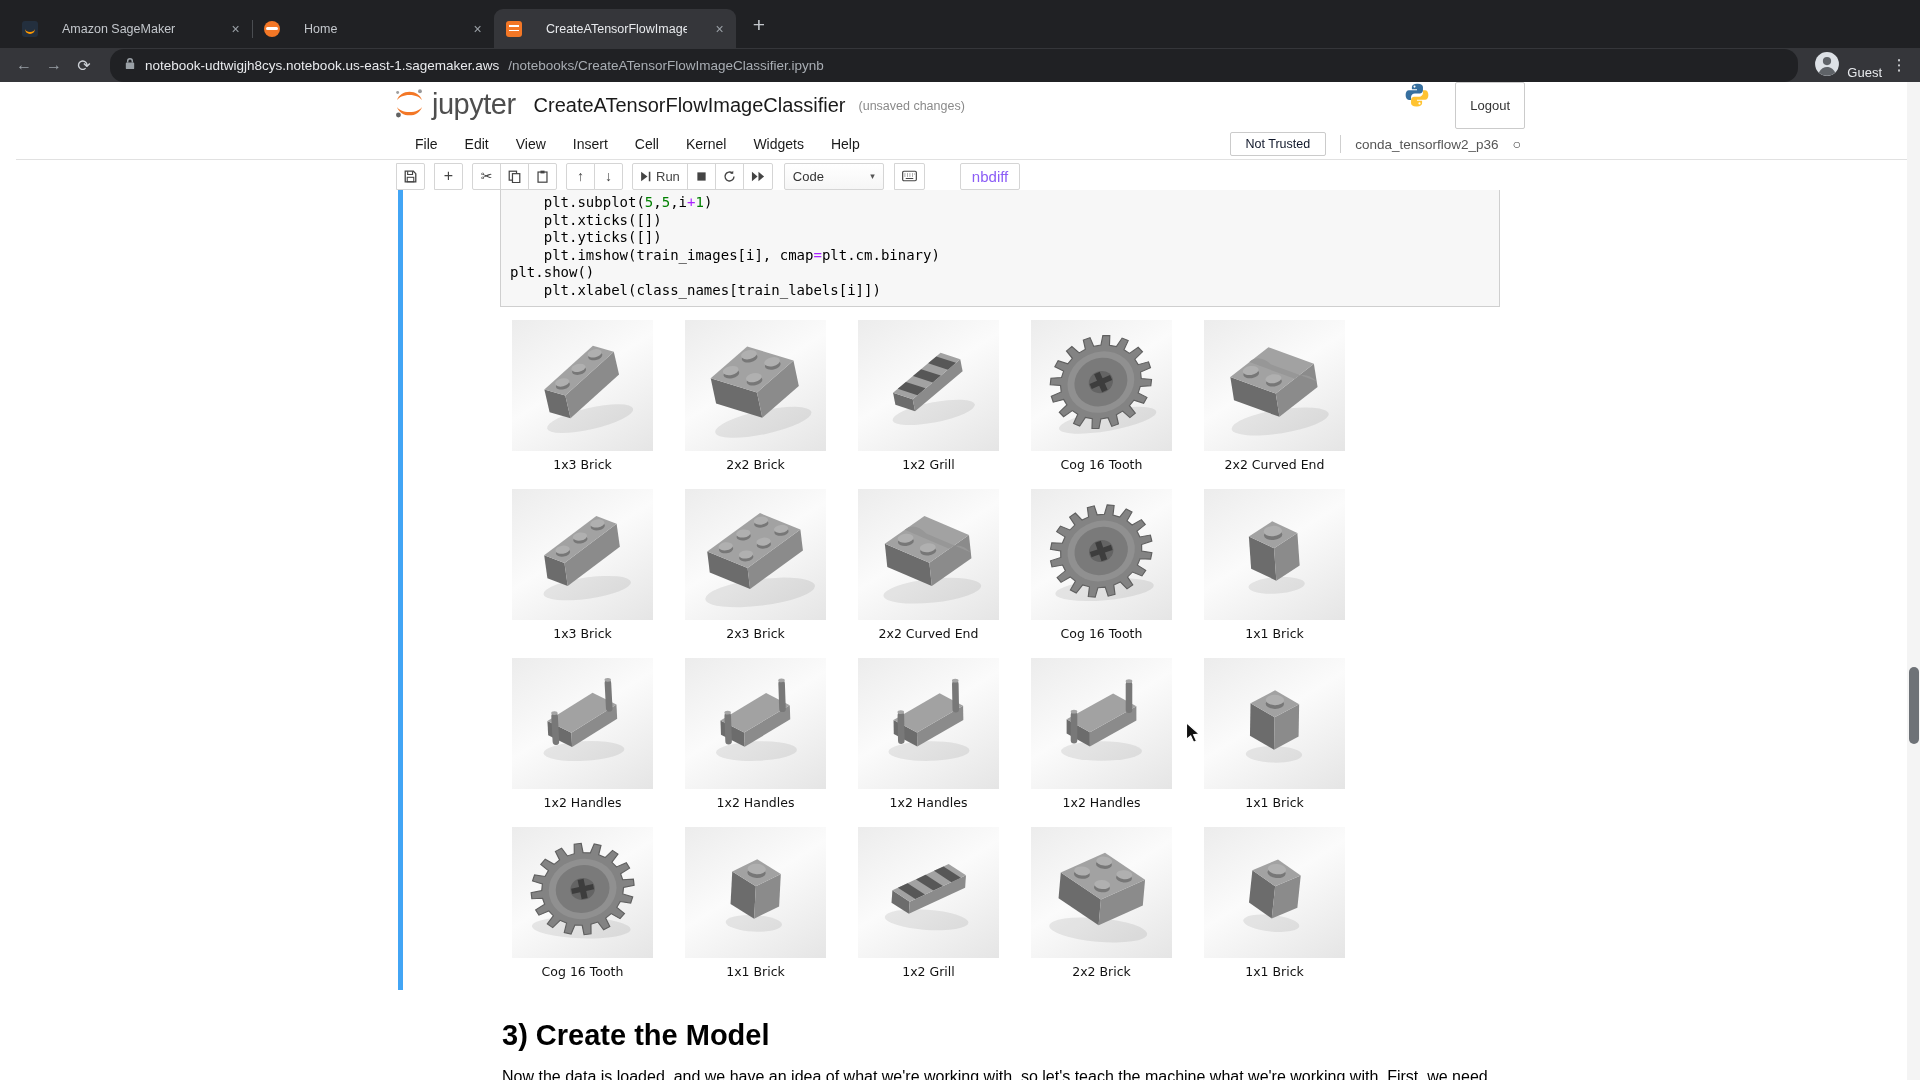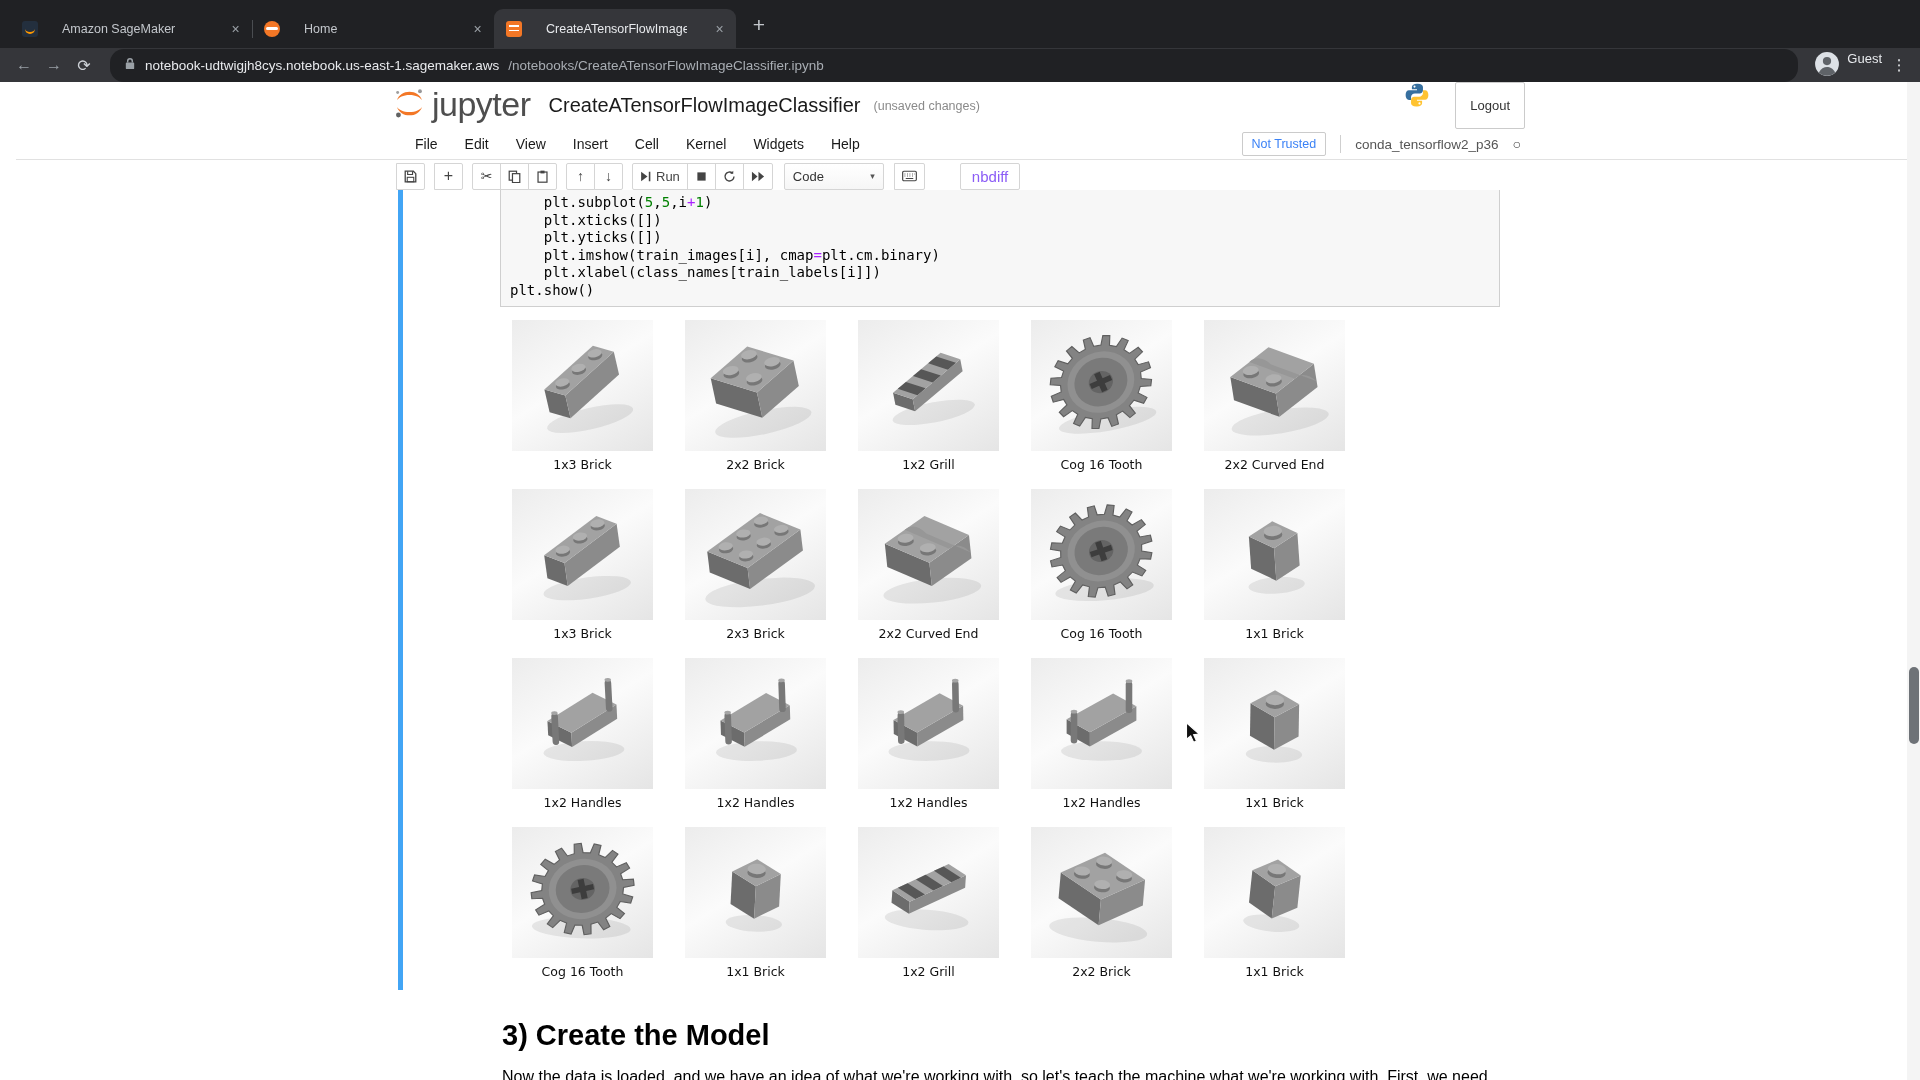--- a/index.html
+++ b/index.html
@@ -23,37 +23,37 @@
   .tab-close{width:17px;height:17px;border-radius:50%;display:flex;align-items:center;justify-content:center;font-size:14px;color:#9aa0a6;flex:none}
   .newtab{width:30px;height:30px;margin:0 0 8px 8px;display:flex;align-items:center;justify-content:center;color:#c3c7cc;font-size:21px}
 
   
   .urlrow{position:absolute;top:48px;left:0;right:0;height:34px;background:#35363a;display:flex;align-items:center;gap:2px;padding:0 10px}
   .navbtn{width:28px;height:28px;display:flex;align-items:center;justify-content:center;color:#9aa0a6;font-size:16px;flex:none}
   .navbtn.bright{color:#cdd1d6}
   .urlpill{flex:1;height:33px;margin:0 10px;background:#202124;border-radius:14px;display:flex;align-items:center;gap:9px;padding:0 14px;font-size:13.5px;overflow:hidden;white-space:nowrap}
   .url-domain{color:#e8eaed}
   .url-path{color:#a8adb3}
-  .profile{display:flex;align-items:flex-start;gap:7px;color:#e8eaed;font-size:13px;padding:0 4px;flex:none}
+  .profile{display:flex;align-items:flex-end;gap:7px;color:#e8eaed;font-size:13px;padding:0 4px;flex:none}
   .kebab{width:22px;text-align:center;color:#e8eaed;font-size:15px;flex:none}
 
   
   .jheader{position:absolute;top:82px;left:0;right:0;height:47px;background:#fff;display:flex;align-items:center;padding-left:393px}
   .jlogo{display:flex;align-items:center;gap:6px}
-  .jlogo-text{font-size:34px;color:#4e4e4e;letter-spacing:-0.5px;line-height:1;padding-bottom:3px}
+  .jlogo-text{font-size:29px;color:#4e4e4e;letter-spacing:-0.5px;line-height:1;padding-bottom:3px}
   .jtitle{margin-left:18px;font-size:20px;color:#1a1a1a}
   .jsub{margin-left:13px;font-size:12.5px;color:#8a8a8a}
   .hright{position:absolute;right:395px;top:82px;height:47px;display:flex;gap:25px}
   .logoutbtn{border:1px solid #cbcbcb;background:#fff;color:#333;font-size:13px;padding:7px 14px;border-radius:2px}
 
   
   .menubar{position:absolute;top:129px;left:16px;right:0;height:31px;background:#fff;border-bottom:1px solid #e1e1e1;display:flex;align-items:center;padding-left:399px}
   .menu-item{font-size:14px;color:#1a1a1a;margin-right:27px;cursor:pointer}
   .menubar-right{position:absolute;right:399px;top:0;height:30px;display:flex;align-items:center;gap:14px}
-  .nottrusted{border:1px solid #cbcbcb;background:#fff;font-size:12.5px;color:#3b82f6;padding:4px 9px;border-radius:2px}
+  .nottrusted{border:1px solid #cbcbcb;background:#fff;font-size:12.5px;color:#0f172a;padding:4px 15px;border-radius:2px}
   .ksep{width:1px;height:18px;background:#cfcfcf}
   .kernelname{color:#555;font-size:13.5px}
   .kcircle{font-size:14px;color:#444;line-height:1}
 
   
   .jtoolbar{position:absolute;top:160px;left:0;right:0;height:32px;background:#fff;display:flex;align-items:center;padding-left:396px}
   .tgroup{display:flex;margin-right:9px}
   .tbtn{height:27px;min-width:29px;background:#fff;border:1px solid #d5d5d5;display:flex;align-items:center;justify-content:center;padding:0 7px;color:#444;font-size:13px;gap:5px;border-radius:0}
   .tgroup .tbtn+.tbtn{margin-left:-1px}
   .tgroup .tbtn:first-child{border-radius:2px 0 0 2px}
@@ -258,22 +258,22 @@
     </div>
     <button class="tbtn nbdiff">nbdiff</button>
   </div>
 
 <div class="cellwrap">
   <div class="codebox">
       <div class="codeline"><span>    plt.subplot(</span><span class="tok-n">5</span><span>,</span><span class="tok-n">5</span><span>,i</span><span class="tok-o">+</span><span class="tok-n">1</span><span>)</span></div>
       <div class="codeline"><span>    plt.xticks([])</span></div>
       <div class="codeline"><span>    plt.yticks([])</span></div>
       <div class="codeline"><span>    plt.imshow(train_images[i], cmap</span><span class="tok-o">=</span><span>plt.cm.binary)</span></div>
+      <div class="codeline"><span>plt.show()</span></div>
       <div class="codeline"><span>    plt.xlabel(class_names[train_labels[i]])</span></div>
-      <div class="codeline"><span>plt.show()</span></div>
     </div>
   <div class="outgrid">
       <div class="tile">
         <div class="imgbox"><svg width="141" height="131" viewBox="0 0 120 100" preserveAspectRatio="xMidYMid meet">
             <g transform="rotate(-13 60 50)">
               <ellipse cx="60.0" cy="78.9" rx="37.6" ry="9.1" fill="rgba(60,60,60,0.10)"></ellipse>
               <polygon points="43.8,55.1 27.6,46.1 27.6,65.9 43.8,74.9" fill="#6c6c6c"></polygon>
               <polygon points="43.8,55.1 92.4,28.1 92.4,47.9 43.8,74.9" fill="#8b8b8b"></polygon>
               <polygon points="43.8,55.1 92.4,28.1 76.2,19.1 27.6,46.1" fill="#a2a2a2"></polygon>
               <ellipse cx="76.2" cy="28.1" rx="6.1" ry="3.4" fill="#777"></ellipse>

